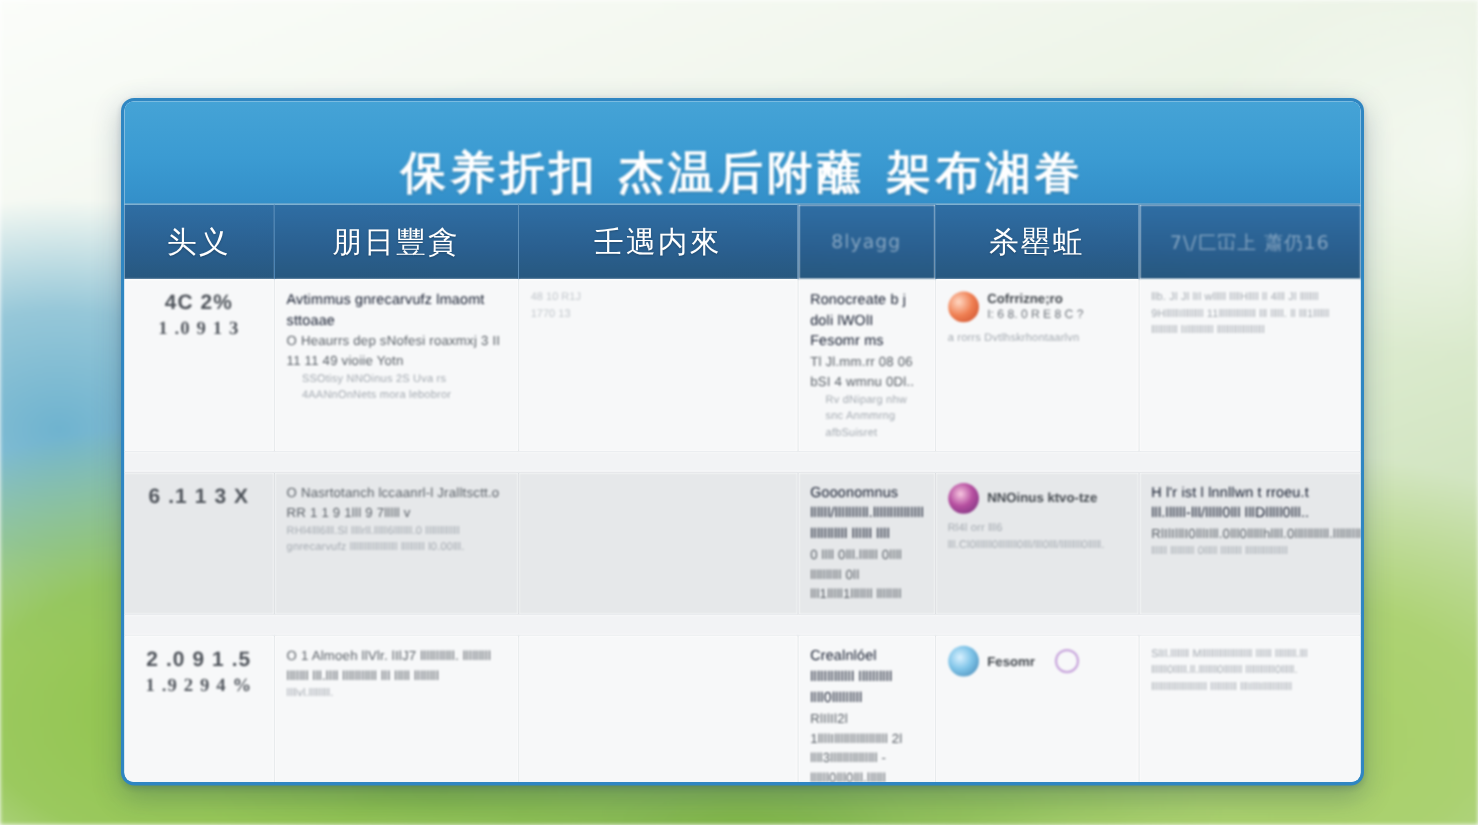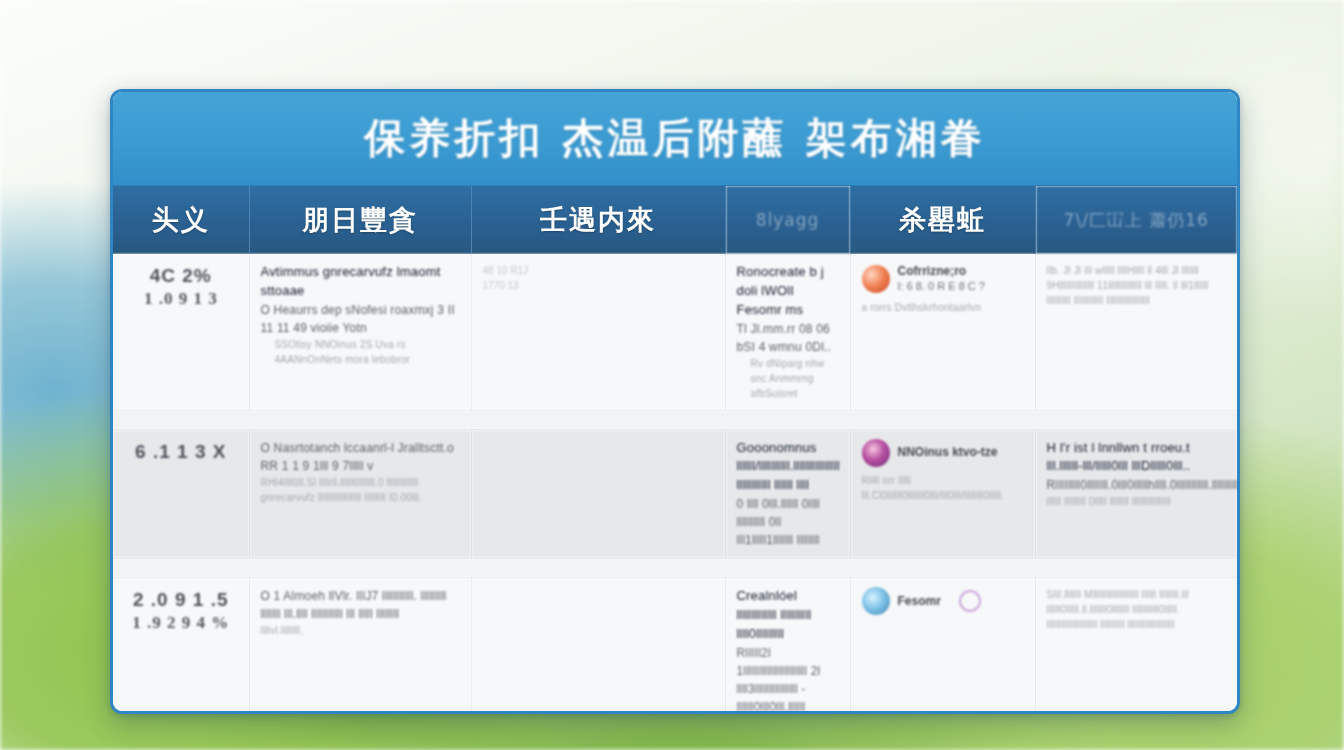--- a/index.html
+++ b/index.html
@@ -47,21 +47,21 @@
     box-shadow: 0 10px 26px rgba(30,60,90,0.30), 0 2px 6px rgba(30,60,90,0.20);
     overflow: hidden;
     filter: blur(0.35px);
   }
 
   
   #title-band {
     height: 94px;
     background: linear-gradient(180deg, #45a3d6 0%, #3b9bd2 55%, #338fc9 100%);
     display: flex;
-    align-items: center;
+    align-items: flex-end;
     justify-content: center;
     border-bottom: 1px solid #2b7fb4;
   }
   #title-text {
     color: #ffffff;
     font-size: 41px;
     font-weight: bold;
     letter-spacing: 4px;
     white-space: nowrap;
     text-shadow: 0 1px 2px rgba(0,0,0,0.18);
@@ -73,21 +73,21 @@
   table#compare-table {
     width: 100%;
     border-collapse: collapse;
     table-layout: fixed;
   }
   table#compare-table th {
     background: linear-gradient(180deg, #2f6ea4 0%, #2a5f8f 60%, #27587f 100%);
     color: #ffffff;
     height: 68px;
     font-size: 27px;
-    font-weight: bold;
+    font-weight: normal;
     letter-spacing: 2px;
     border-right: 1px solid #4d84b3;
     text-shadow: 0 1px 2px rgba(0,0,0,0.25);
     filter: blur(0.7px);
     font-family: "DejaVu Sans", sans-serif;
     vertical-align: middle;
   }
   table#compare-table th.faint {
     font-weight: normal;
     font-size: 17px;

